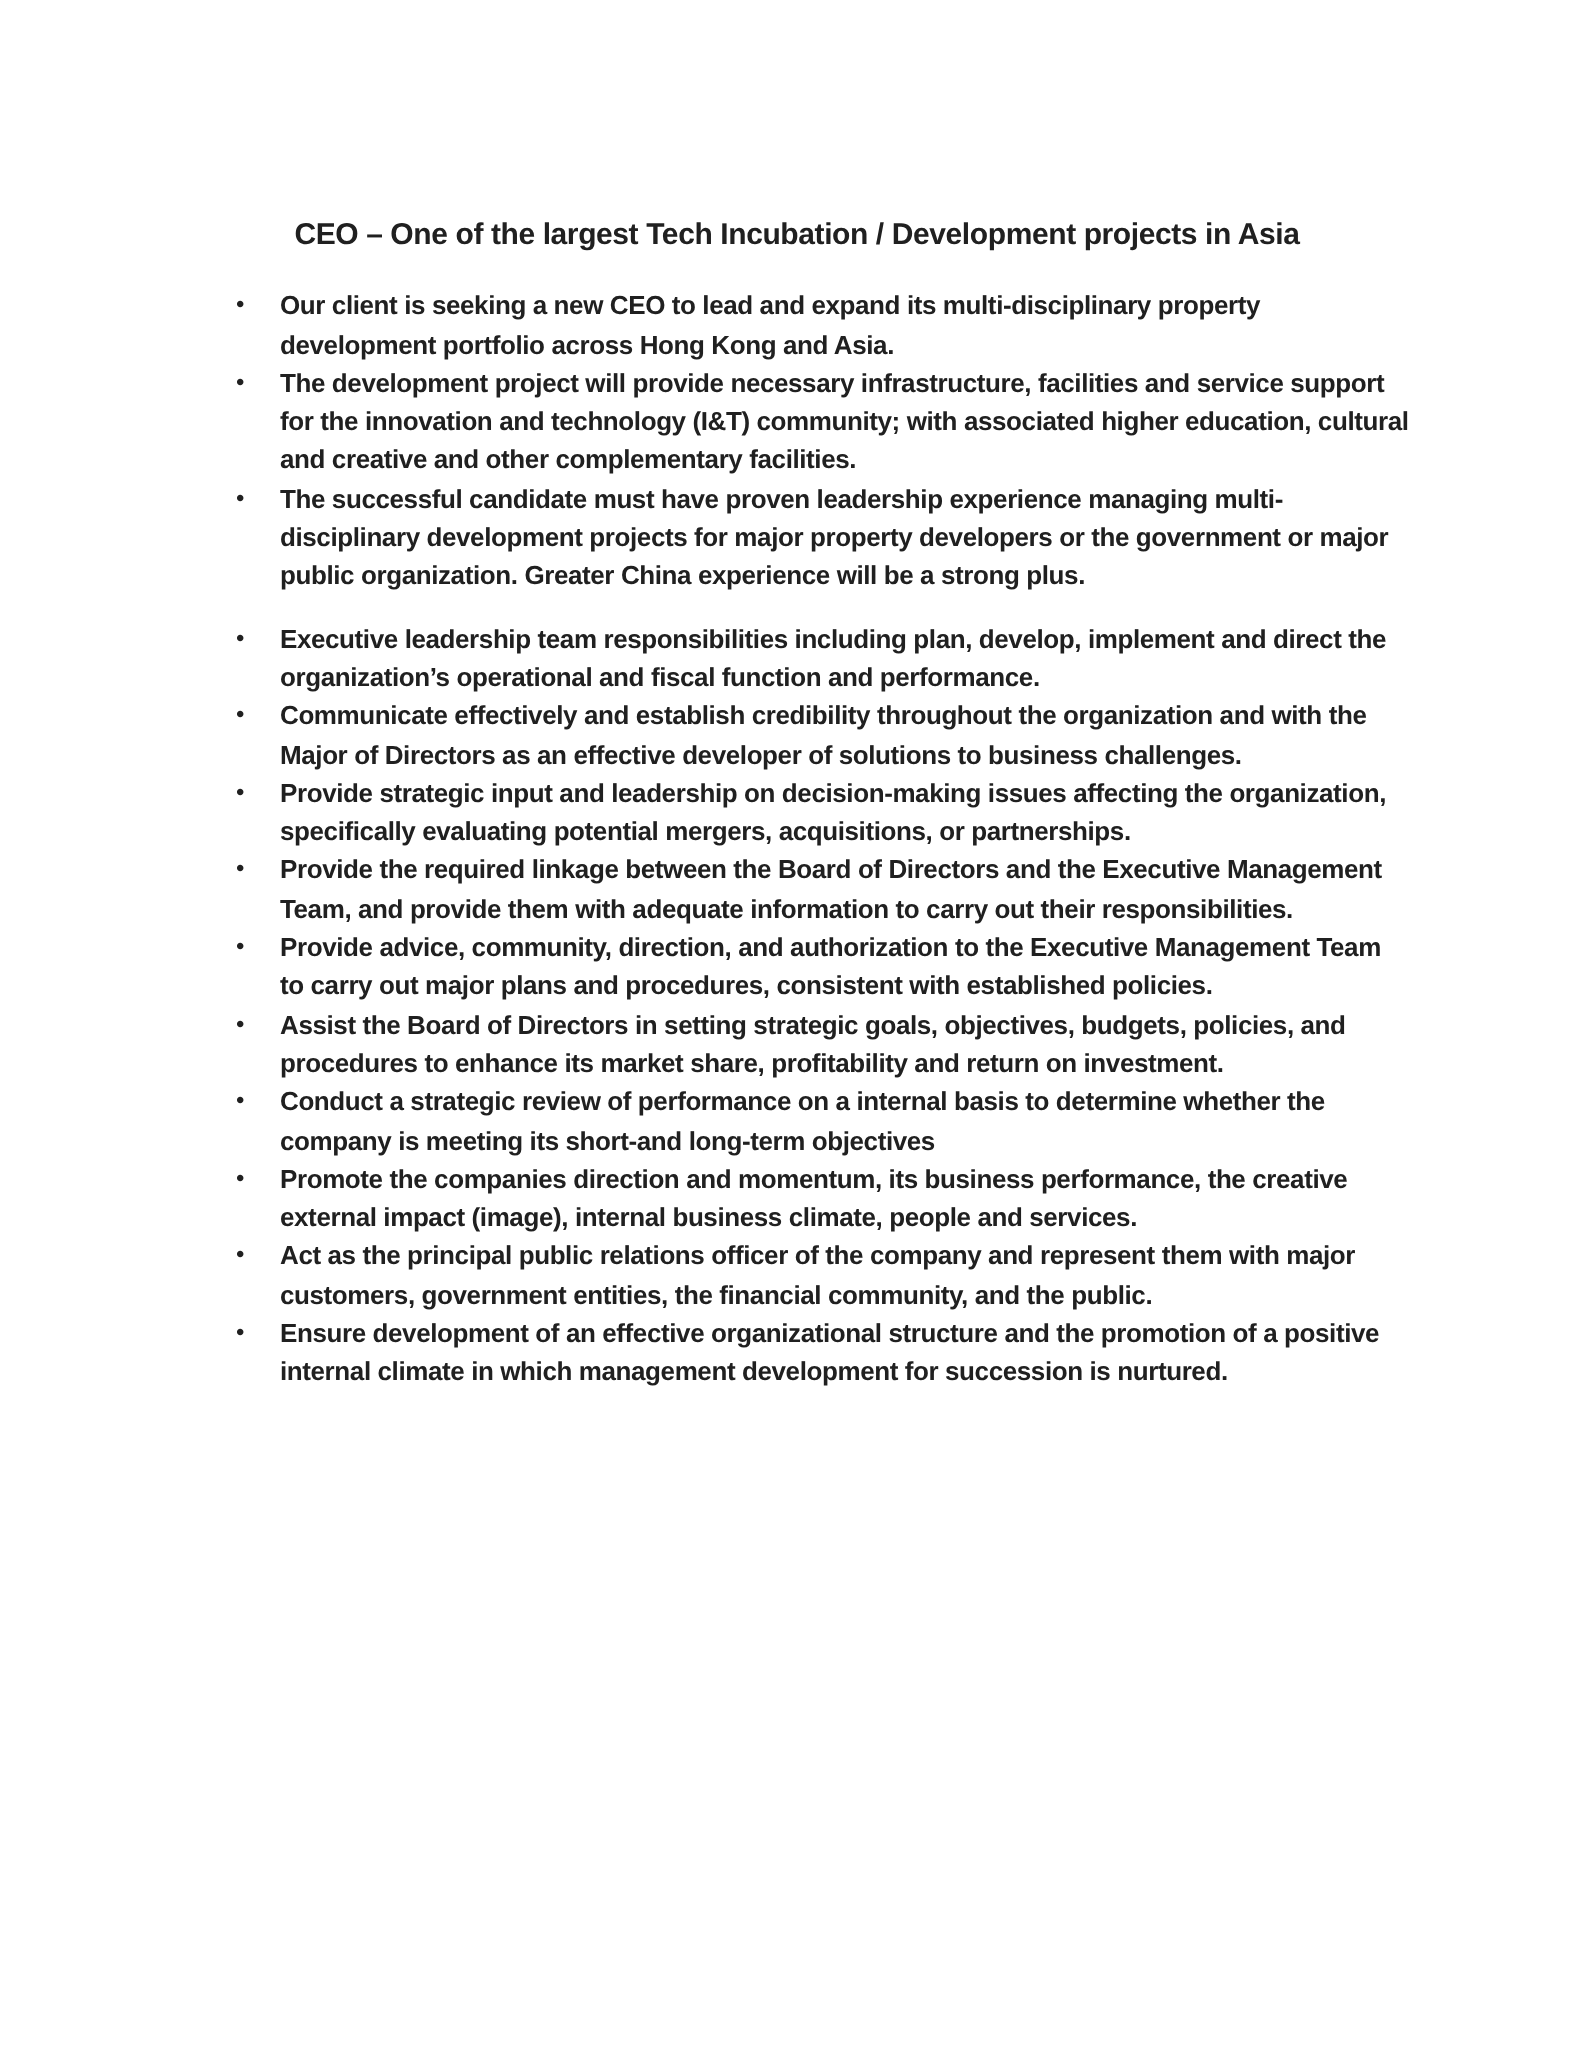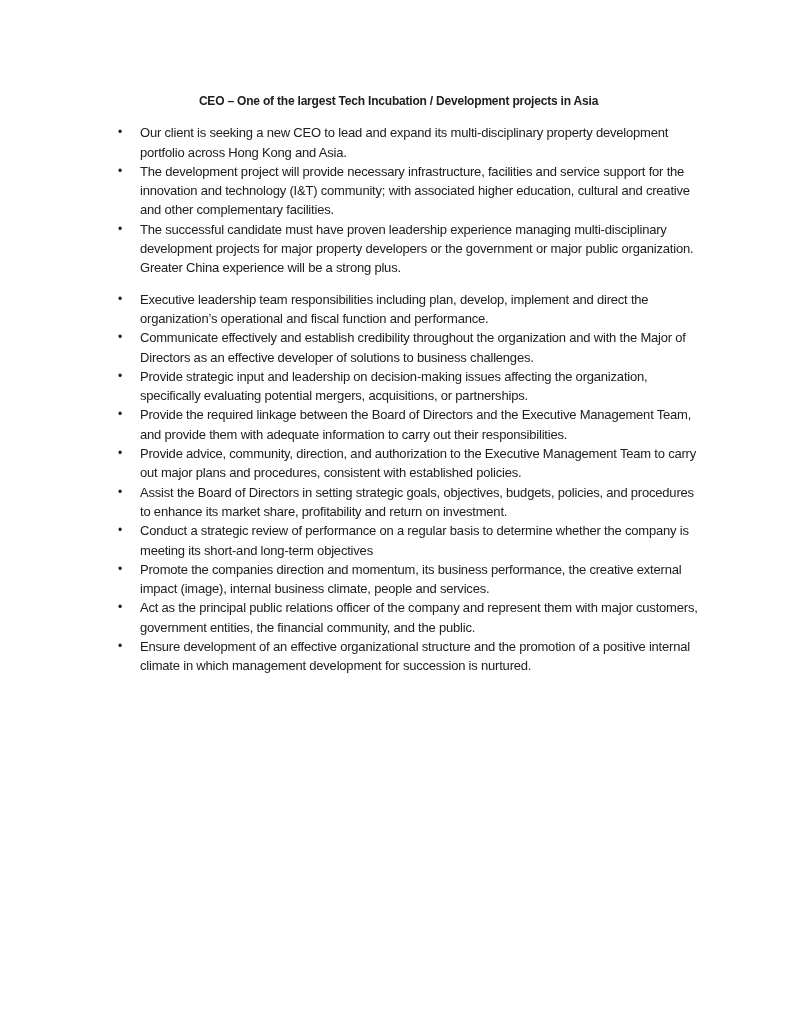--- a/index.html
+++ b/index.html
@@ -15,24 +15,24 @@
     background: #ffffff;
     padding: 92px 87px 0 92px;
     font-family: "Liberation Sans", sans-serif;
     font-size: 13px;
     line-height: 19.3px;
     letter-spacing: -0.2px;
     color: #202020;
     overflow: hidden;
   }
   .doc-title {
-    margin: 0;
+    margin: 16px;
     text-align: center;
     font-weight: 700;
-    font-size: 12px;
+    font-size: 15px;
   }
   .section-heading {
     margin: 0;
     font-weight: 700;
     font-size: 13px;
   }
   .section-heading.first {
     margin-top: 41px;
   }
   .section-heading.second {
@@ -51,20 +51,21 @@
   }
   .bullet-marker {
     flex: none;
     width: 22px;
     margin-left: 26px;
     font-size: 12px;
   }
   .bullet-text {
     flex: 1 1 auto;
     min-width: 0;
+    font-weight: bold;
   }
 </style>
 </head>
 <body>
 
 <div class="page">
 
   <div class="doc-title">CEO – One of the largest Tech Incubation / Development projects in Asia</div>
 
   <div>
@@ -105,21 +106,21 @@
       <li class="bullet-item">
         <span class="bullet-marker">•</span>
         <span class="bullet-text">Provide advice, community, direction, and authorization to the Executive Management Team to carry out major plans and procedures, consistent with established policies.</span>
       </li>
       <li class="bullet-item">
         <span class="bullet-marker">•</span>
         <span class="bullet-text">Assist the Board of Directors in setting strategic goals, objectives, budgets, policies, and procedures to enhance its market share, profitability and return on investment.</span>
       </li>
       <li class="bullet-item">
         <span class="bullet-marker">•</span>
-        <span class="bullet-text">Conduct a strategic review of performance on a regular basis to determine whether the company is meeting its short-and long-term objectives</span>
+        <span class="bullet-text">Conduct a strategic review of performance on a internal basis to determine whether the company is meeting its short-and long-term objectives</span>
       </li>
       <li class="bullet-item">
         <span class="bullet-marker">•</span>
         <span class="bullet-text">Promote the companies direction and momentum, its business performance, the creative external impact (image), internal business climate, people and services.</span>
       </li>
       <li class="bullet-item">
         <span class="bullet-marker">•</span>
         <span class="bullet-text">Act as the principal public relations officer of the company and represent them with major customers, government entities, the financial community, and the public.</span>
       </li>
       <li class="bullet-item">

